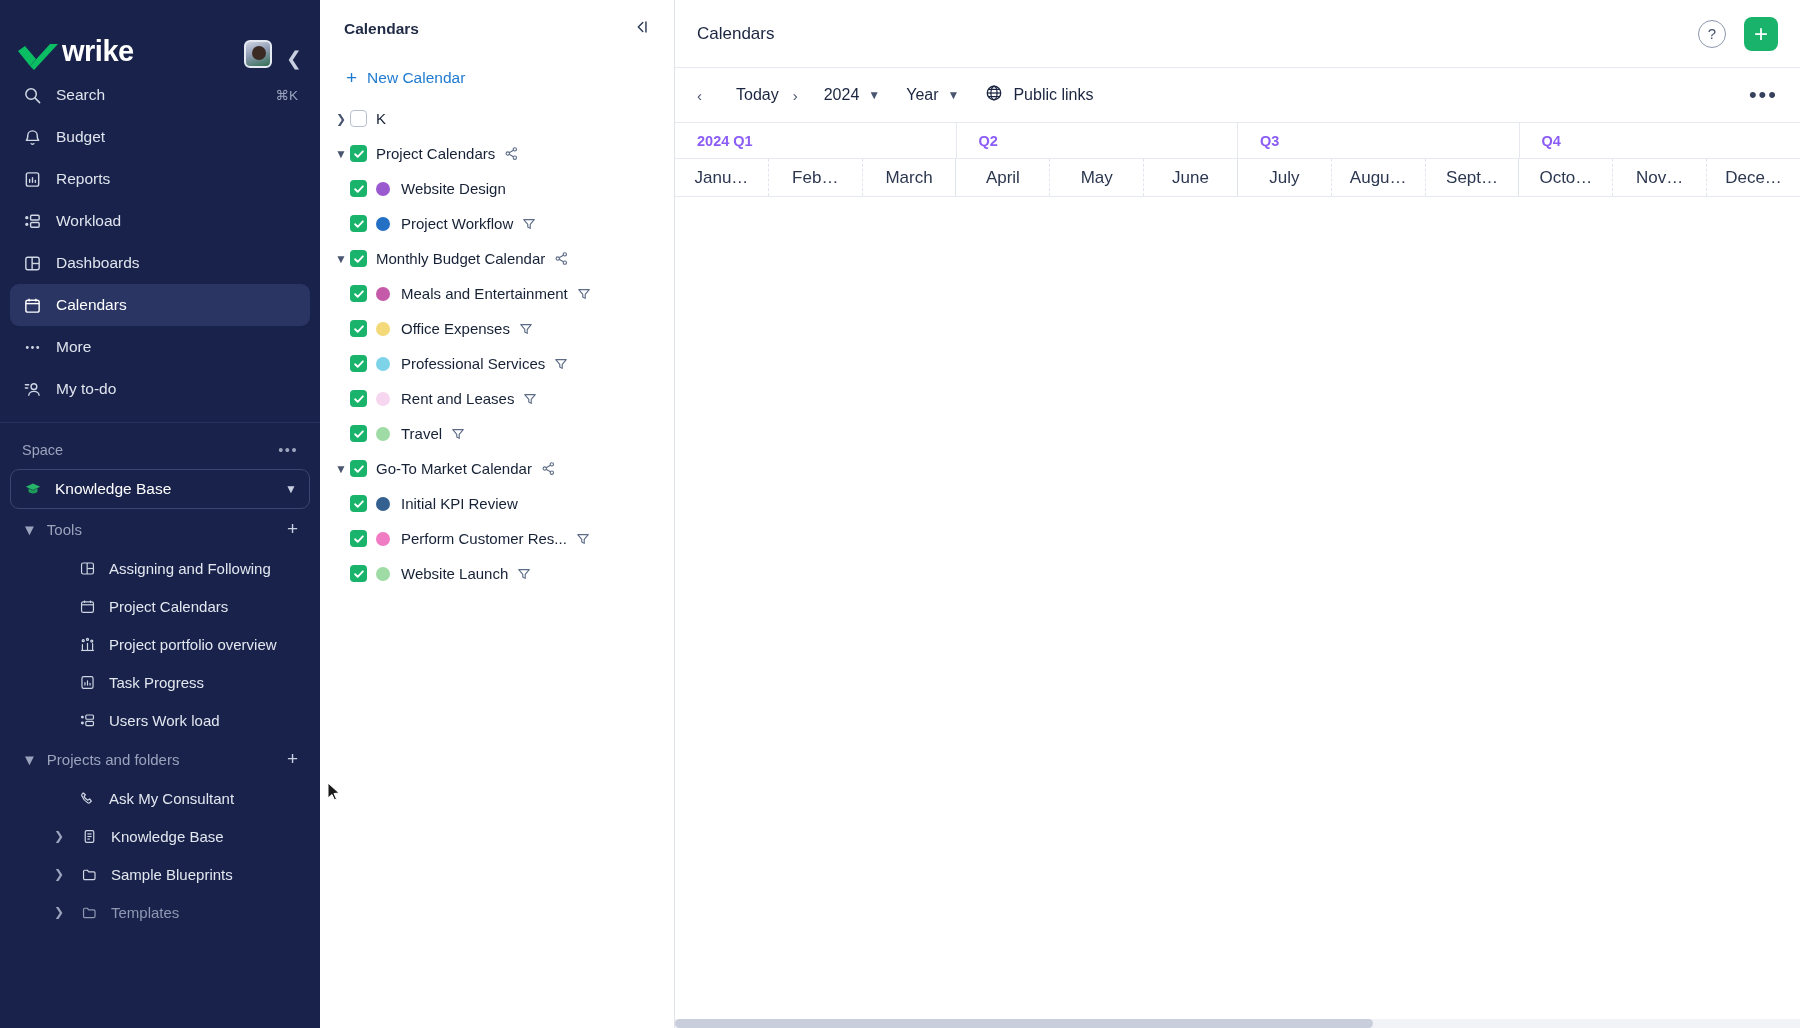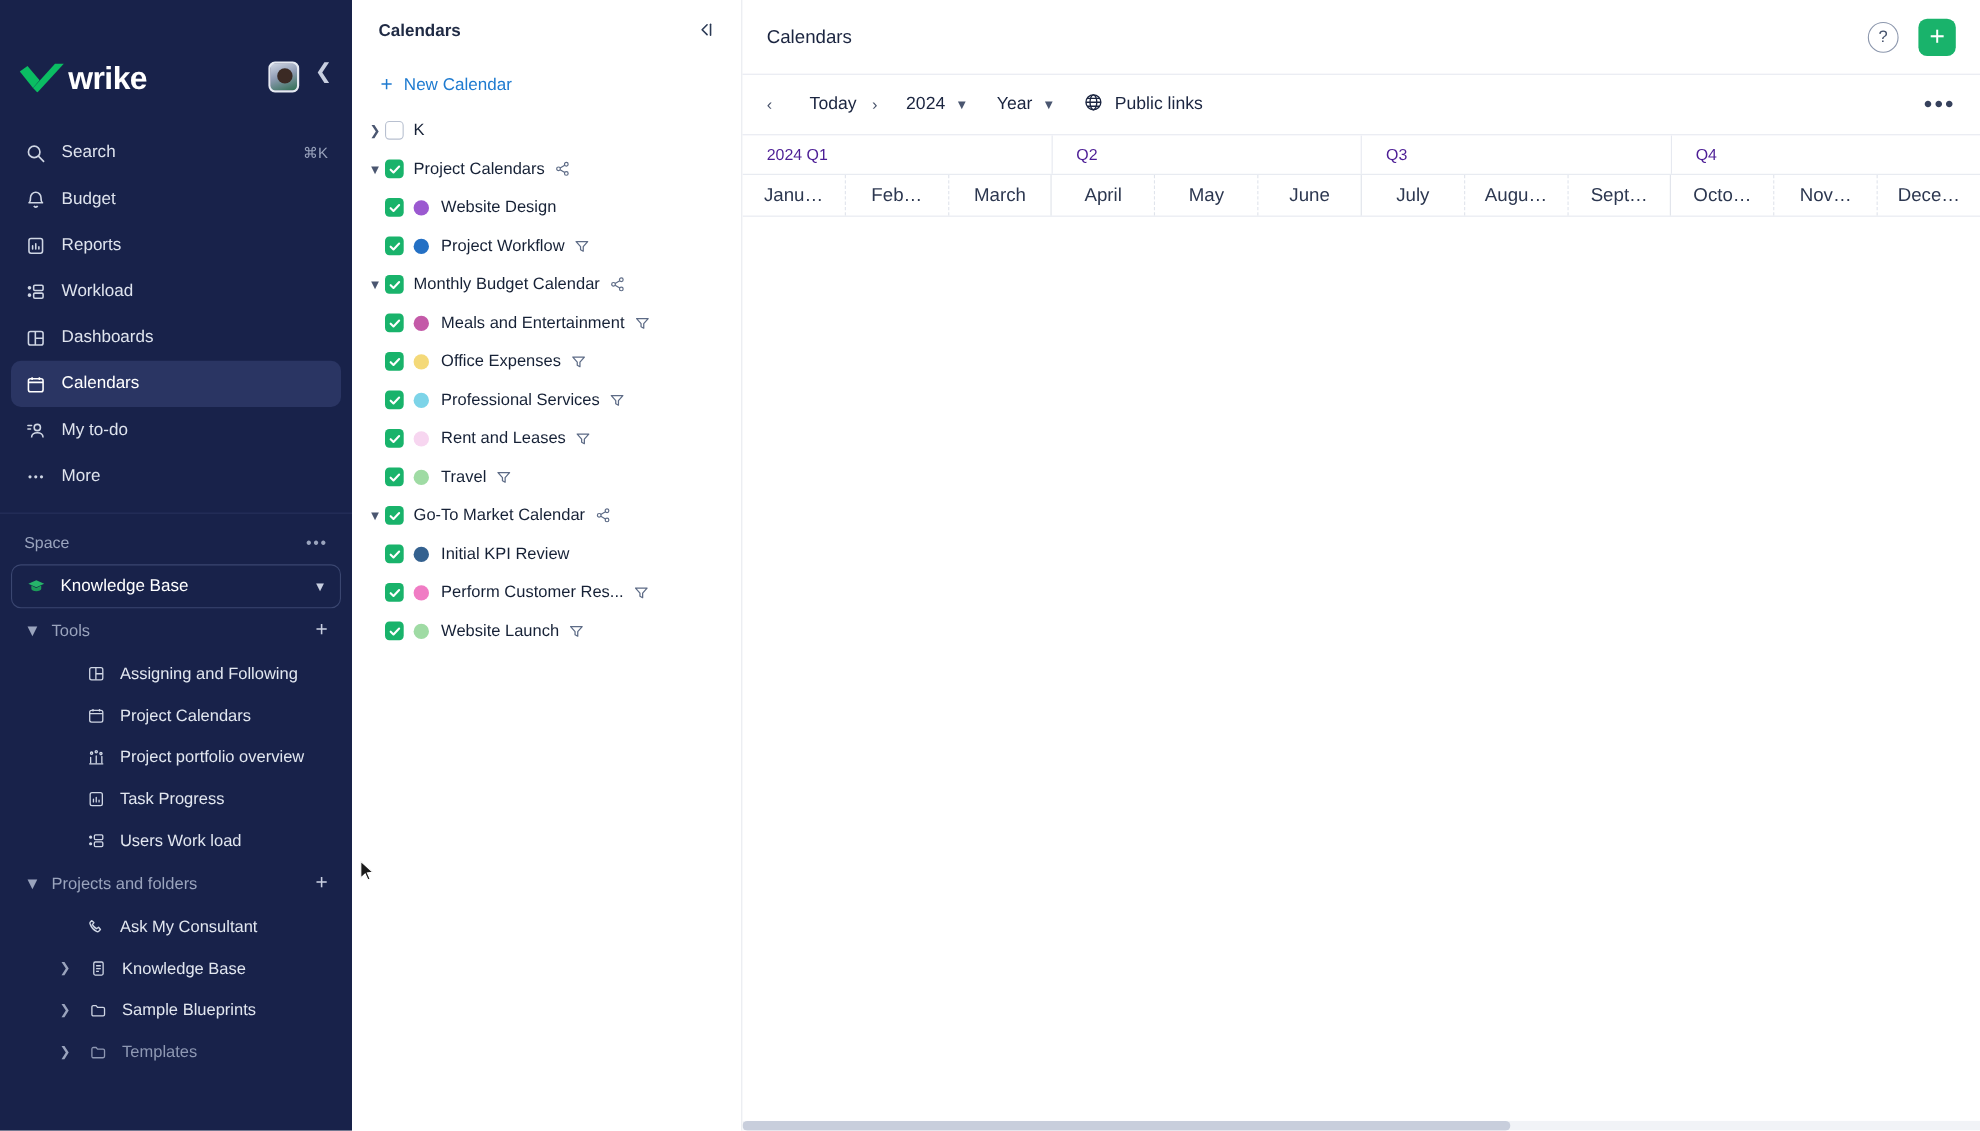--- a/index.html
+++ b/index.html
@@ -12,21 +12,21 @@
     -webkit-font-smoothing: antialiased;
   }
   .app { display:flex; width:1800px; height:1028px; }
 
   
   .nav {
     width:320px; flex:0 0 320px; height:1028px;
     background:#18224a; color:#ffffff;
     position:relative; overflow:hidden;
   }
-  .nav-top { display:flex; align-items:flex-start; height:68px; padding:12px 18px 0 16px;margin-top:44px; }
+  .nav-top { display:flex; align-items:flex-end; height:68px; padding:12px 18px 0 16px; }
   .logo-mark { width:42px; height:26px; flex:0 0 42px; position:relative; }
   .logo-word { font-size:29px; font-weight:bold; letter-spacing:-0.5px; margin-left:4px; }
   .avatar {
     width:28px; height:28px; border-radius:6px; margin-left:auto;
     background:linear-gradient(160deg,#cfd6e4 0%,#8f9bb3 45%,#2f6f52 100%);
     border:2px solid #e6eaf2; position:relative; overflow:hidden;
   }
   .avatar::after{
     content:""; position:absolute; left:6px; top:4px; width:14px; height:14px;
     border-radius:50%; background:#3b2a24;
@@ -117,21 +117,21 @@
   .tb-nav .arw { color:#48536b; cursor:pointer; font-size:15px;}
   .tb-nav .today { cursor:pointer;margin-left:20px; }
   .tb-sel { display:flex; align-items:center; gap:9px; font-size:16px; color:#1b2540; cursor:pointer; }
   .tb-sel .cv { font-size:12px; color:#4a5670; }
   .tb-link { display:flex; align-items:center; gap:10px; font-size:16px; color:#1b2540; cursor:pointer; }
   .tb-dots { margin-left:auto; font-size:22px; letter-spacing:2px; color:#36415c; cursor:pointer; line-height:0.6;}
 
   .grid-wrap { flex:1; position:relative; overflow:hidden; border-top:1px solid #e6e9f0; }
   .quarters { display:flex; height:36px; border-bottom:1px solid #e6e9f0; position:relative;}
   .q {
-    flex:1; display:flex; align-items:center; font-size:14.5px; font-weight:normal; color:#4c1d95;
+    flex:1; display:flex; align-items:center; font-size:14.5px; font-weight:bold; color:#8b5cf6;
     padding-left:22px; border-right:1px solid #e6e9f0;
   }
   .q:last-child{border-right:none;}
   .months { display:flex; height:38px; border-bottom:1px solid #e6e9f0; }
   .m {
     flex:1; display:flex; align-items:center; justify-content:center;
     font-size:17px; color:#2c3750; border-right:1px dashed #e0e4ec;
     overflow:hidden; white-space:nowrap;
   }
   .m.qend { border-right:1px solid #dfe3ea; }
@@ -229,39 +229,39 @@
               <line x1="3" y1="8" x2="17" y2="8"></line>
               <line x1="6.5" y1="3" x2="6.5" y2="5.8"></line>
               <line x1="13.5" y1="3" x2="13.5" y2="5.8"></line>
             </svg>
         </span>
         <span>Calendars</span>
       </div>
 
       <div class="nav-item">
         <span class="ico">
+          <svg viewBox="0 0 20 20" width="19" height="19">
+              <circle cx="4.5" cy="10" r="1.5" fill="#cfd6e4"></circle>
+              <circle cx="10" cy="10" r="1.5" fill="#cfd6e4"></circle>
+              <circle cx="15.5" cy="10" r="1.5" fill="#cfd6e4"></circle>
+            </svg>
+        </span>
+        <span>More</span>
+      </div>
+
+      <div class="nav-item">
+        <span class="ico">
           <svg viewBox="0 0 20 20" width="19" height="19" fill="none" stroke="#cfd6e4" stroke-width="1.5">
               <circle cx="11.5" cy="7" r="3"></circle>
               <path d="M6 16.5c0-2.8 2.5-4.5 5.5-4.5s5.5 1.7 5.5 4.5"></path>
               <line x1="2.5" y1="5" x2="6" y2="5" stroke-linecap="round"></line>
               <line x1="2.5" y1="8.4" x2="5" y2="8.4" stroke-linecap="round"></line>
             </svg>
         </span>
         <span>My to-do</span>
-      </div>
-
-      <div class="nav-item">
-        <span class="ico">
-          <svg viewBox="0 0 20 20" width="19" height="19">
-              <circle cx="4.5" cy="10" r="1.5" fill="#cfd6e4"></circle>
-              <circle cx="10" cy="10" r="1.5" fill="#cfd6e4"></circle>
-              <circle cx="15.5" cy="10" r="1.5" fill="#cfd6e4"></circle>
-            </svg>
-        </span>
-        <span>More</span>
       </div>
     </div>
 
     <div class="nav-sep"></div>
 
     <div class="sec-head">
       <span>Space</span>
       <span class="dots">•••</span>
     </div>
 

